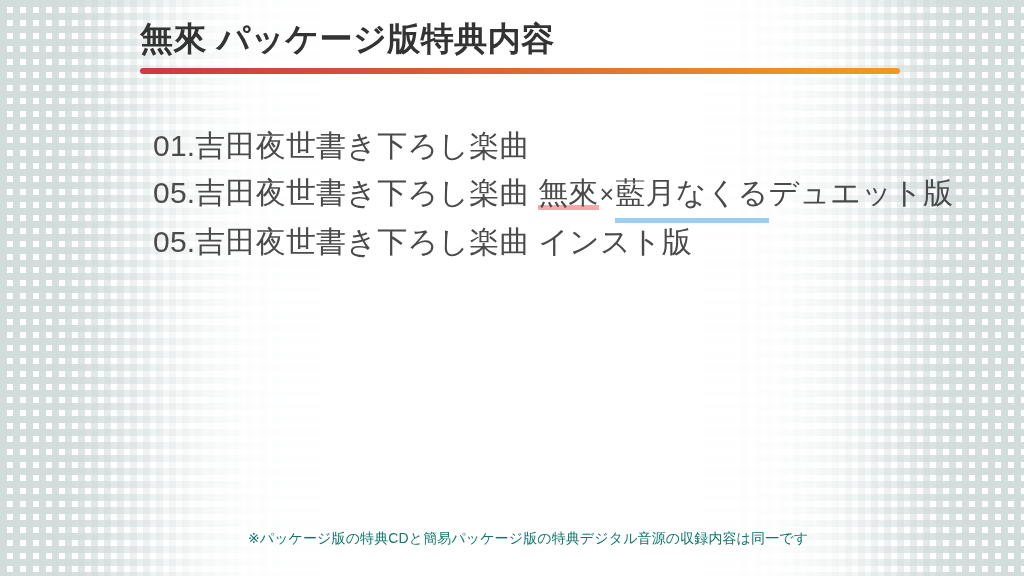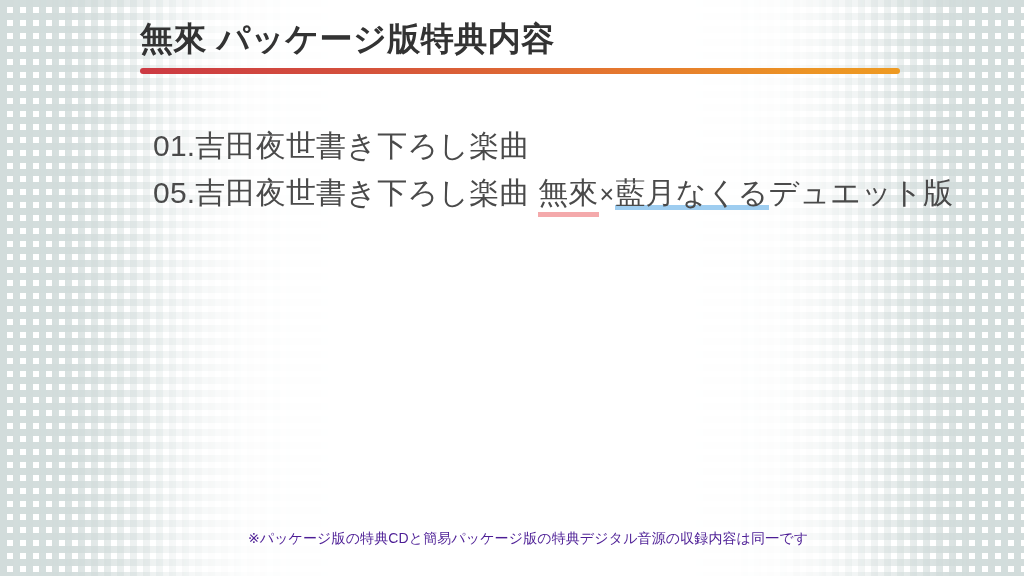--- a/index.html
+++ b/index.html
@@ -136,39 +136,39 @@
     line-height: 47px;
     color: #4a4a4a;
     white-space: nowrap;
     letter-spacing: 0.2px;
   }
   .item-num {
     font-weight: 400;
   }
   .mark-pink {
     background-image: linear-gradient(to top, #f4a9ab 0, #f4a9ab 5px, rgba(0,0,0,0) 5px);
-    padding-bottom: 8px;
+    padding-bottom: 1px;
   }
   .mark-blue {
     background-image: linear-gradient(to top, #9ecdf0 0, #9ecdf0 5px, rgba(0,0,0,0) 5px);
-    padding-bottom: 1px;
+    padding-bottom: 14px;
   }
   .cross {
     font-size: 25px;
     padding: 0 1px;
   }
 
   .footnote {
     position: absolute;
     left: 0;
     right: 0;
     top: 530px;
     text-align: center;
     font-size: 14px;
-    color: #4c1d95;
+    color: #0f766e;
     letter-spacing: 0.1px;
     white-space: nowrap;
     padding-left: 32px;
   }
 </style>
 </head>
 <body>
 
 <div id="slide">
 
@@ -180,18 +180,19 @@
   <div class="content">
 
     <div class="title-block">
       <div class="slide-title">無來 パッケージ版特典内容</div>
       <div class="title-rule"></div>
     </div>
 
     <div class="item-list">
         <div class="item-row"><span class="item-num">01.</span><span>吉田夜世書き下ろし楽曲</span></div>
         <div class="item-row"><span class="item-num">05.</span><span>吉田夜世書き下ろし楽曲 </span><span class="mark-pink">無來</span><span class="cross">×</span><span class="mark-blue">藍月なくる</span><span>デュエット版</span></div>
+        <div class="item-row"><span class="item-num">05.</span><span>吉田夜世書き下ろし楽曲 インスト版</span></div>
       </div>
 
     <div class="footnote">※パッケージ版の特典CDと簡易パッケージ版の特典デジタル音源の収録内容は同一です</div>
 
   </div>
 </div>
 
 </body></html>

